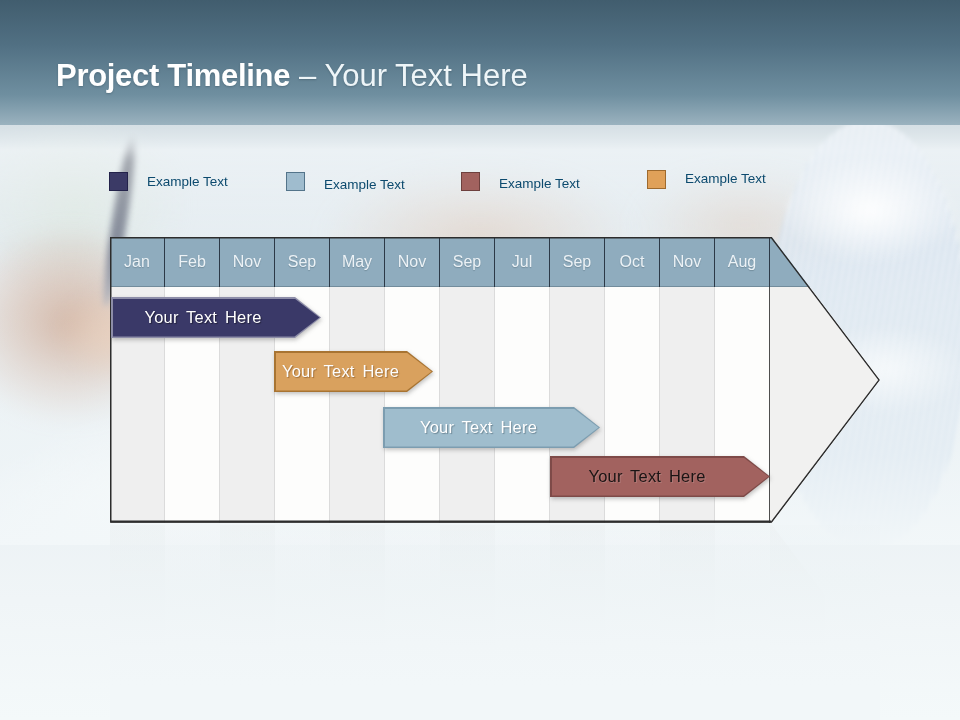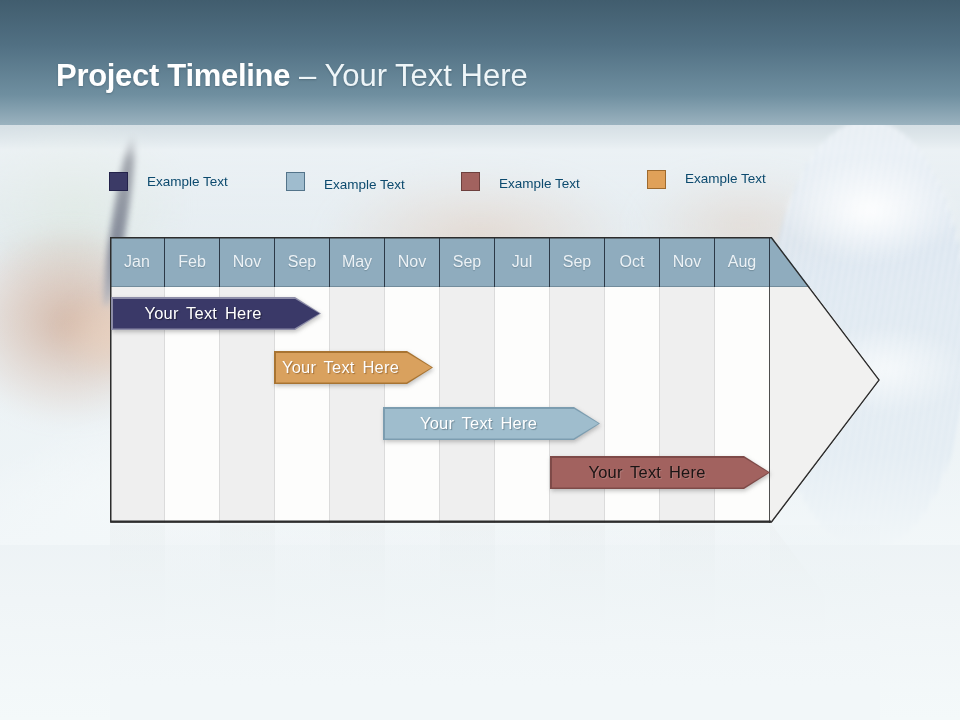--- a/index.html
+++ b/index.html
@@ -47,21 +47,21 @@
   .month-cell{flex:0 0 55px;box-sizing:border-box;border-right:1px solid #2C3947;display:flex;align-items:center;justify-content:center;font-size:16px;color:#ECF2F6;text-shadow:0 1px 1px rgba(30,50,60,.25);}
   .month-filler{flex:1 1 auto;}
   .grid{position:absolute;left:0;top:50px;width:770px;height:236px;display:flex;}
   .grid-col{flex:0 0 55px;box-sizing:border-box;border-right:1px solid #DBDBDB;}
   .grid-col.odd{background:#EFEFEF;}
   .grid-col.even{background:#FDFDFC;}
   .grid-col.last{border-right:1px solid #4e4e4e;}
   .grid-filler{flex:1 1 auto;background:#F1F1F0;}
   .outline{position:absolute;left:0;top:0;pointer-events:none;}
   
-  .bar{position:absolute;height:33px;filter:drop-shadow(1.5px 2px 2px rgba(40,40,40,.28));}
+  .bar{position:absolute;height:41px;filter:drop-shadow(1.5px 2px 2px rgba(40,40,40,.28));}
   .bar .shell{position:absolute;left:0;top:0;right:0;bottom:0;
     clip-path:polygon(0 0,calc(100% - 26px) 0,100% 50%,calc(100% - 26px) 100%,0 100%);}
   .bar .fill{position:absolute;left:1.5px;top:1.5px;right:1.5px;bottom:1.5px;
     clip-path:polygon(0 0,calc(100% - 25px) 0,100% 50%,calc(100% - 25px) 100%,0 100%);}
   .bar .bar-label{position:absolute;left:0;right:26px;top:0;bottom:0;display:flex;align-items:center;justify-content:center;
     font-size:16.5px;letter-spacing:.2px;word-spacing:3px;white-space:nowrap;}
   .bar1{left:1px;top:60px;width:210px;}
   .bar1 .shell{background:#8d8da8;} .bar1 .fill{background:#3A3968;}
   .bar1 .bar-label{color:#ffffff;text-shadow:1px 1px 1px rgba(0,0,0,.45);}
   .bar2{left:164px;top:114px;width:159px;}

